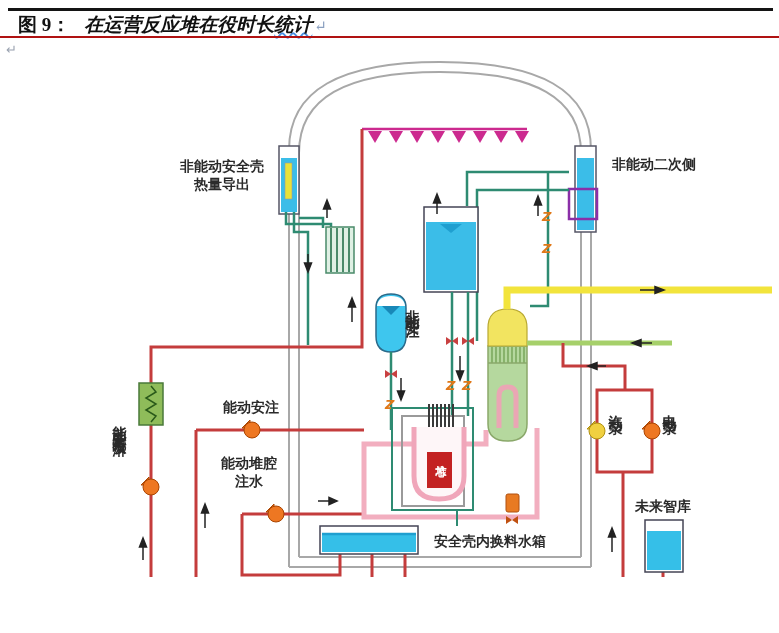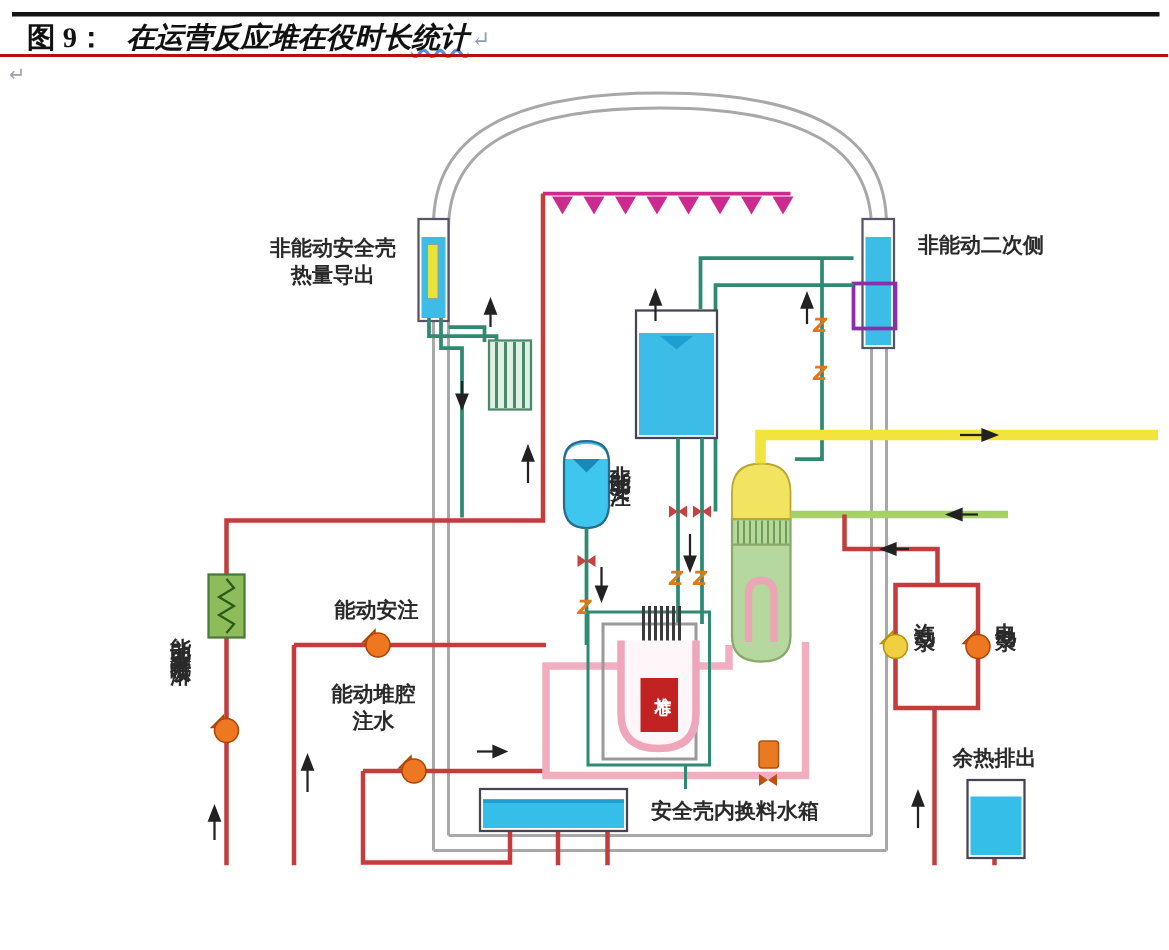--- a/index.html
+++ b/index.html
@@ -287,21 +287,21 @@
     <div>能动堆腔</div>
     <div>注水</div>
   </div>
 
   <div class="lbl v" style="left:111px;top:414px;height:145px;">能动安全壳喷淋</div>
 
   <div class="lbl v" style="left:607px;top:404px;height:60px;">汽动泵</div>
 
   <div class="lbl v" style="left:661px;top:404px;height:60px;">电动泵</div>
 
-  <div class="lbl" style="left:618px;top:498px;width:90px;">余热排出</div>
+  <div class="lbl" style="left:618px;top:498px;width:90px;">未来智库</div>
 
   <div class="lbl" style="left:424px;top:533px;width:132px;">安全壳内换料水箱</div>
 
   <div class="lbl v core" style="left:433px;top:456px;height:32px;">堆芯</div>
 
   <div class="lbl partial" style="left:560px;top:597px;width:44px;">能动</div>
 
   </div>
 
   <div class="watermark">头条@未来智库</div>

